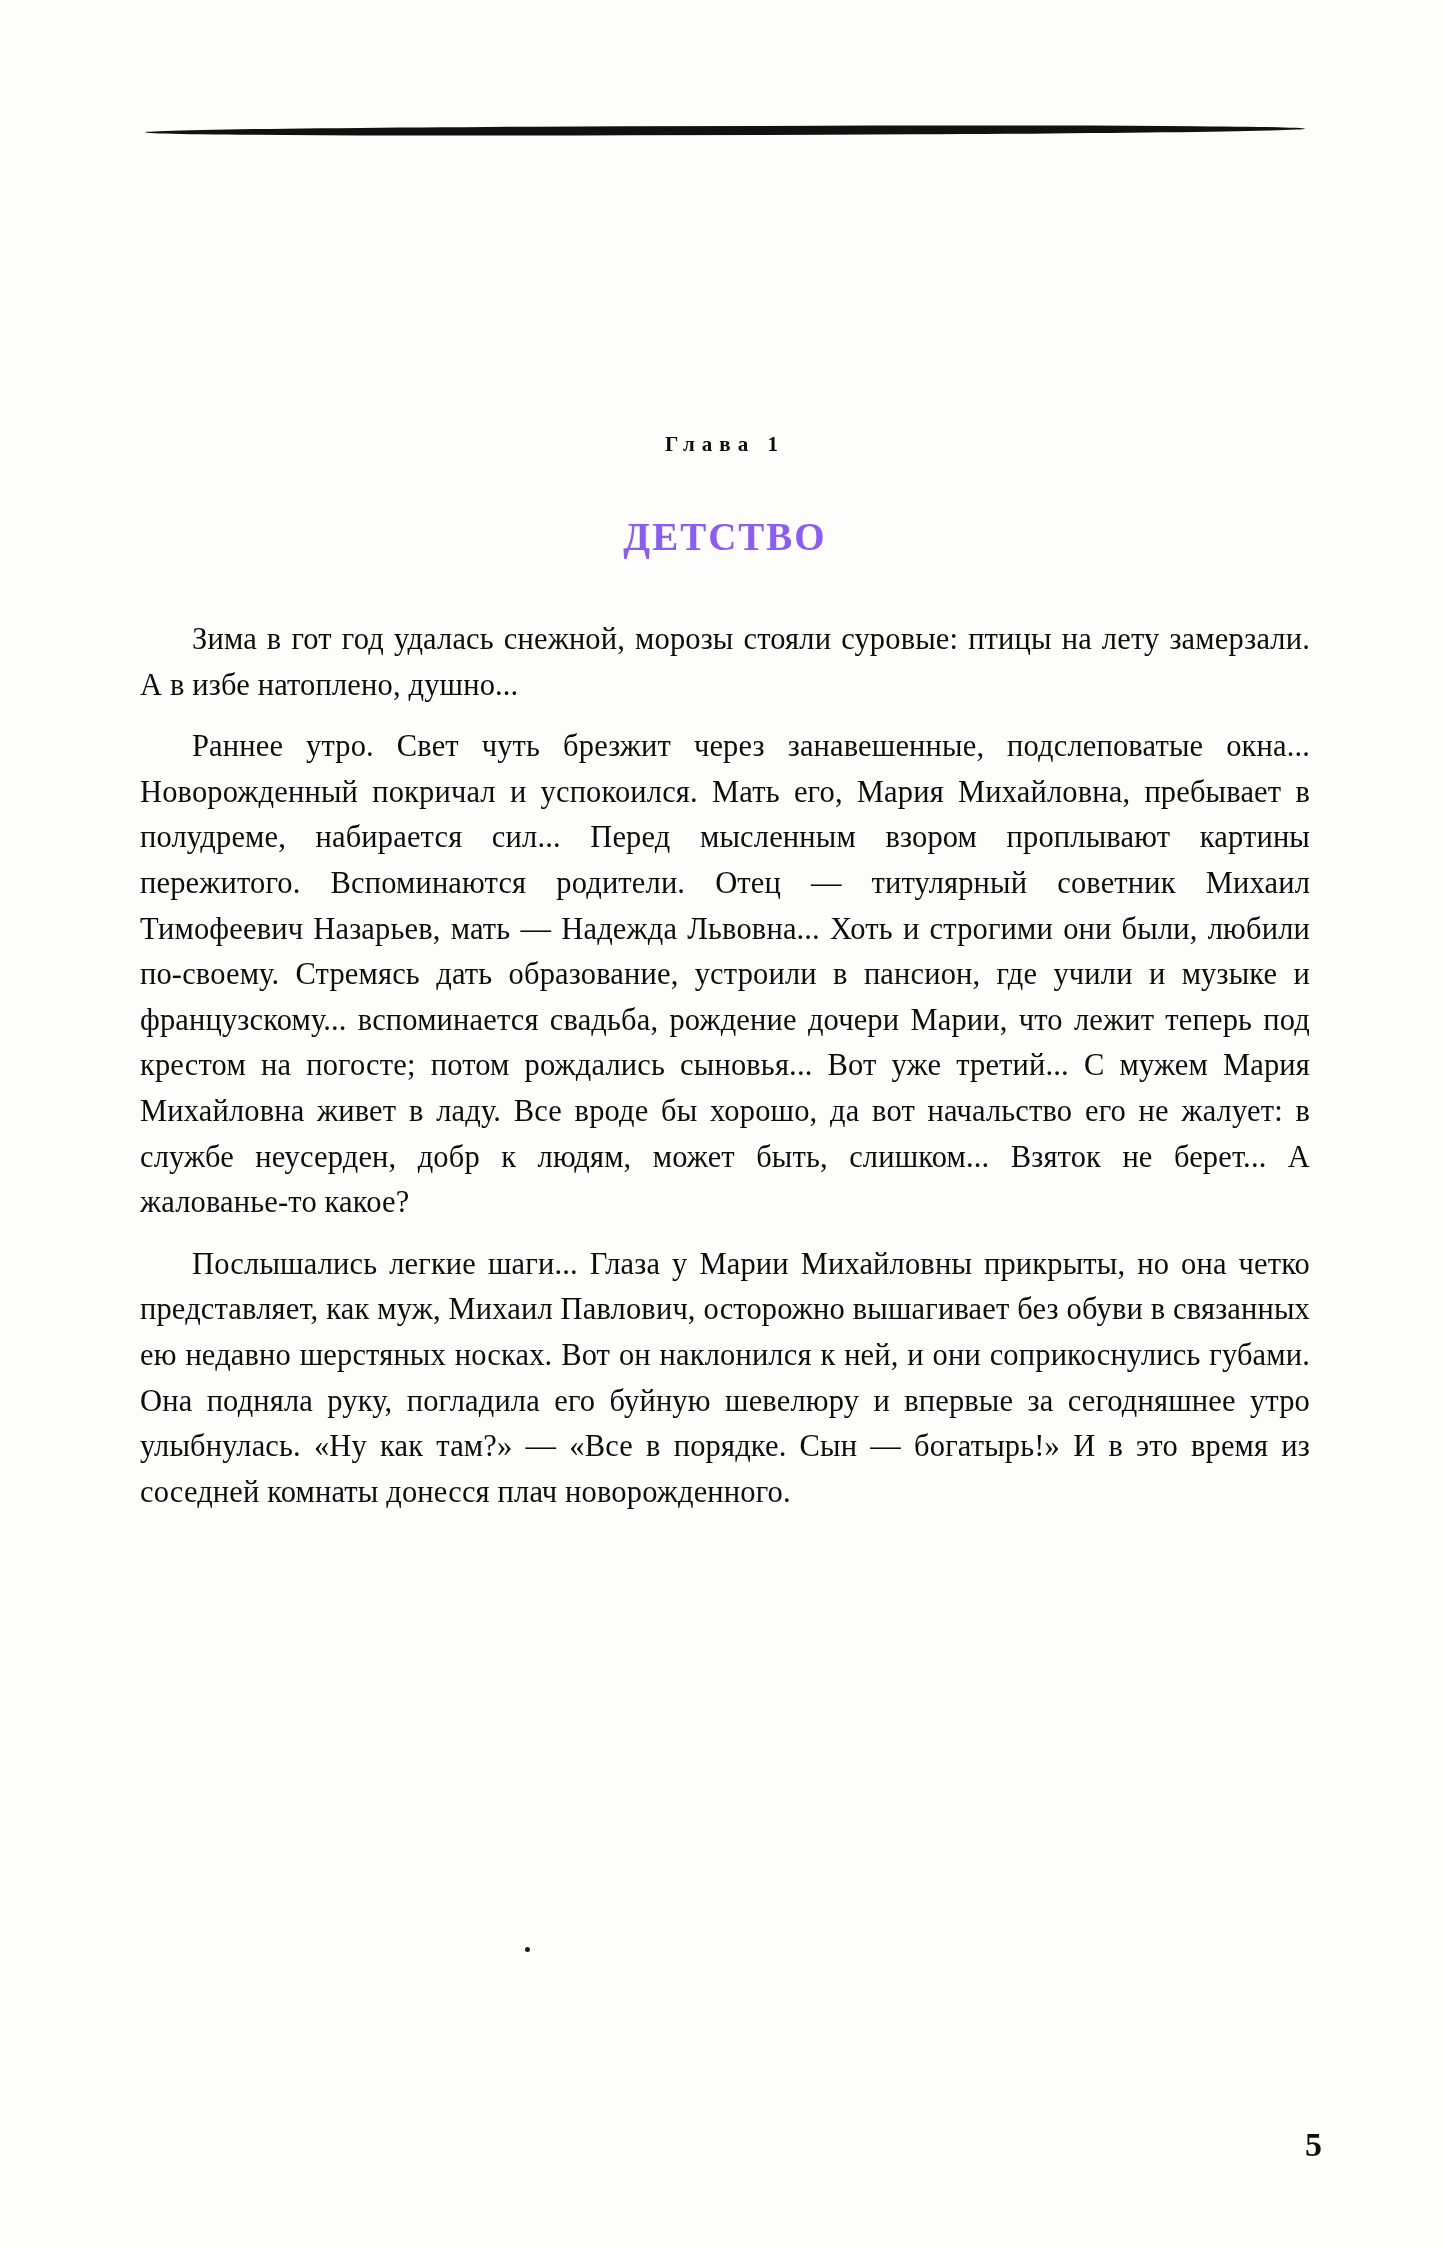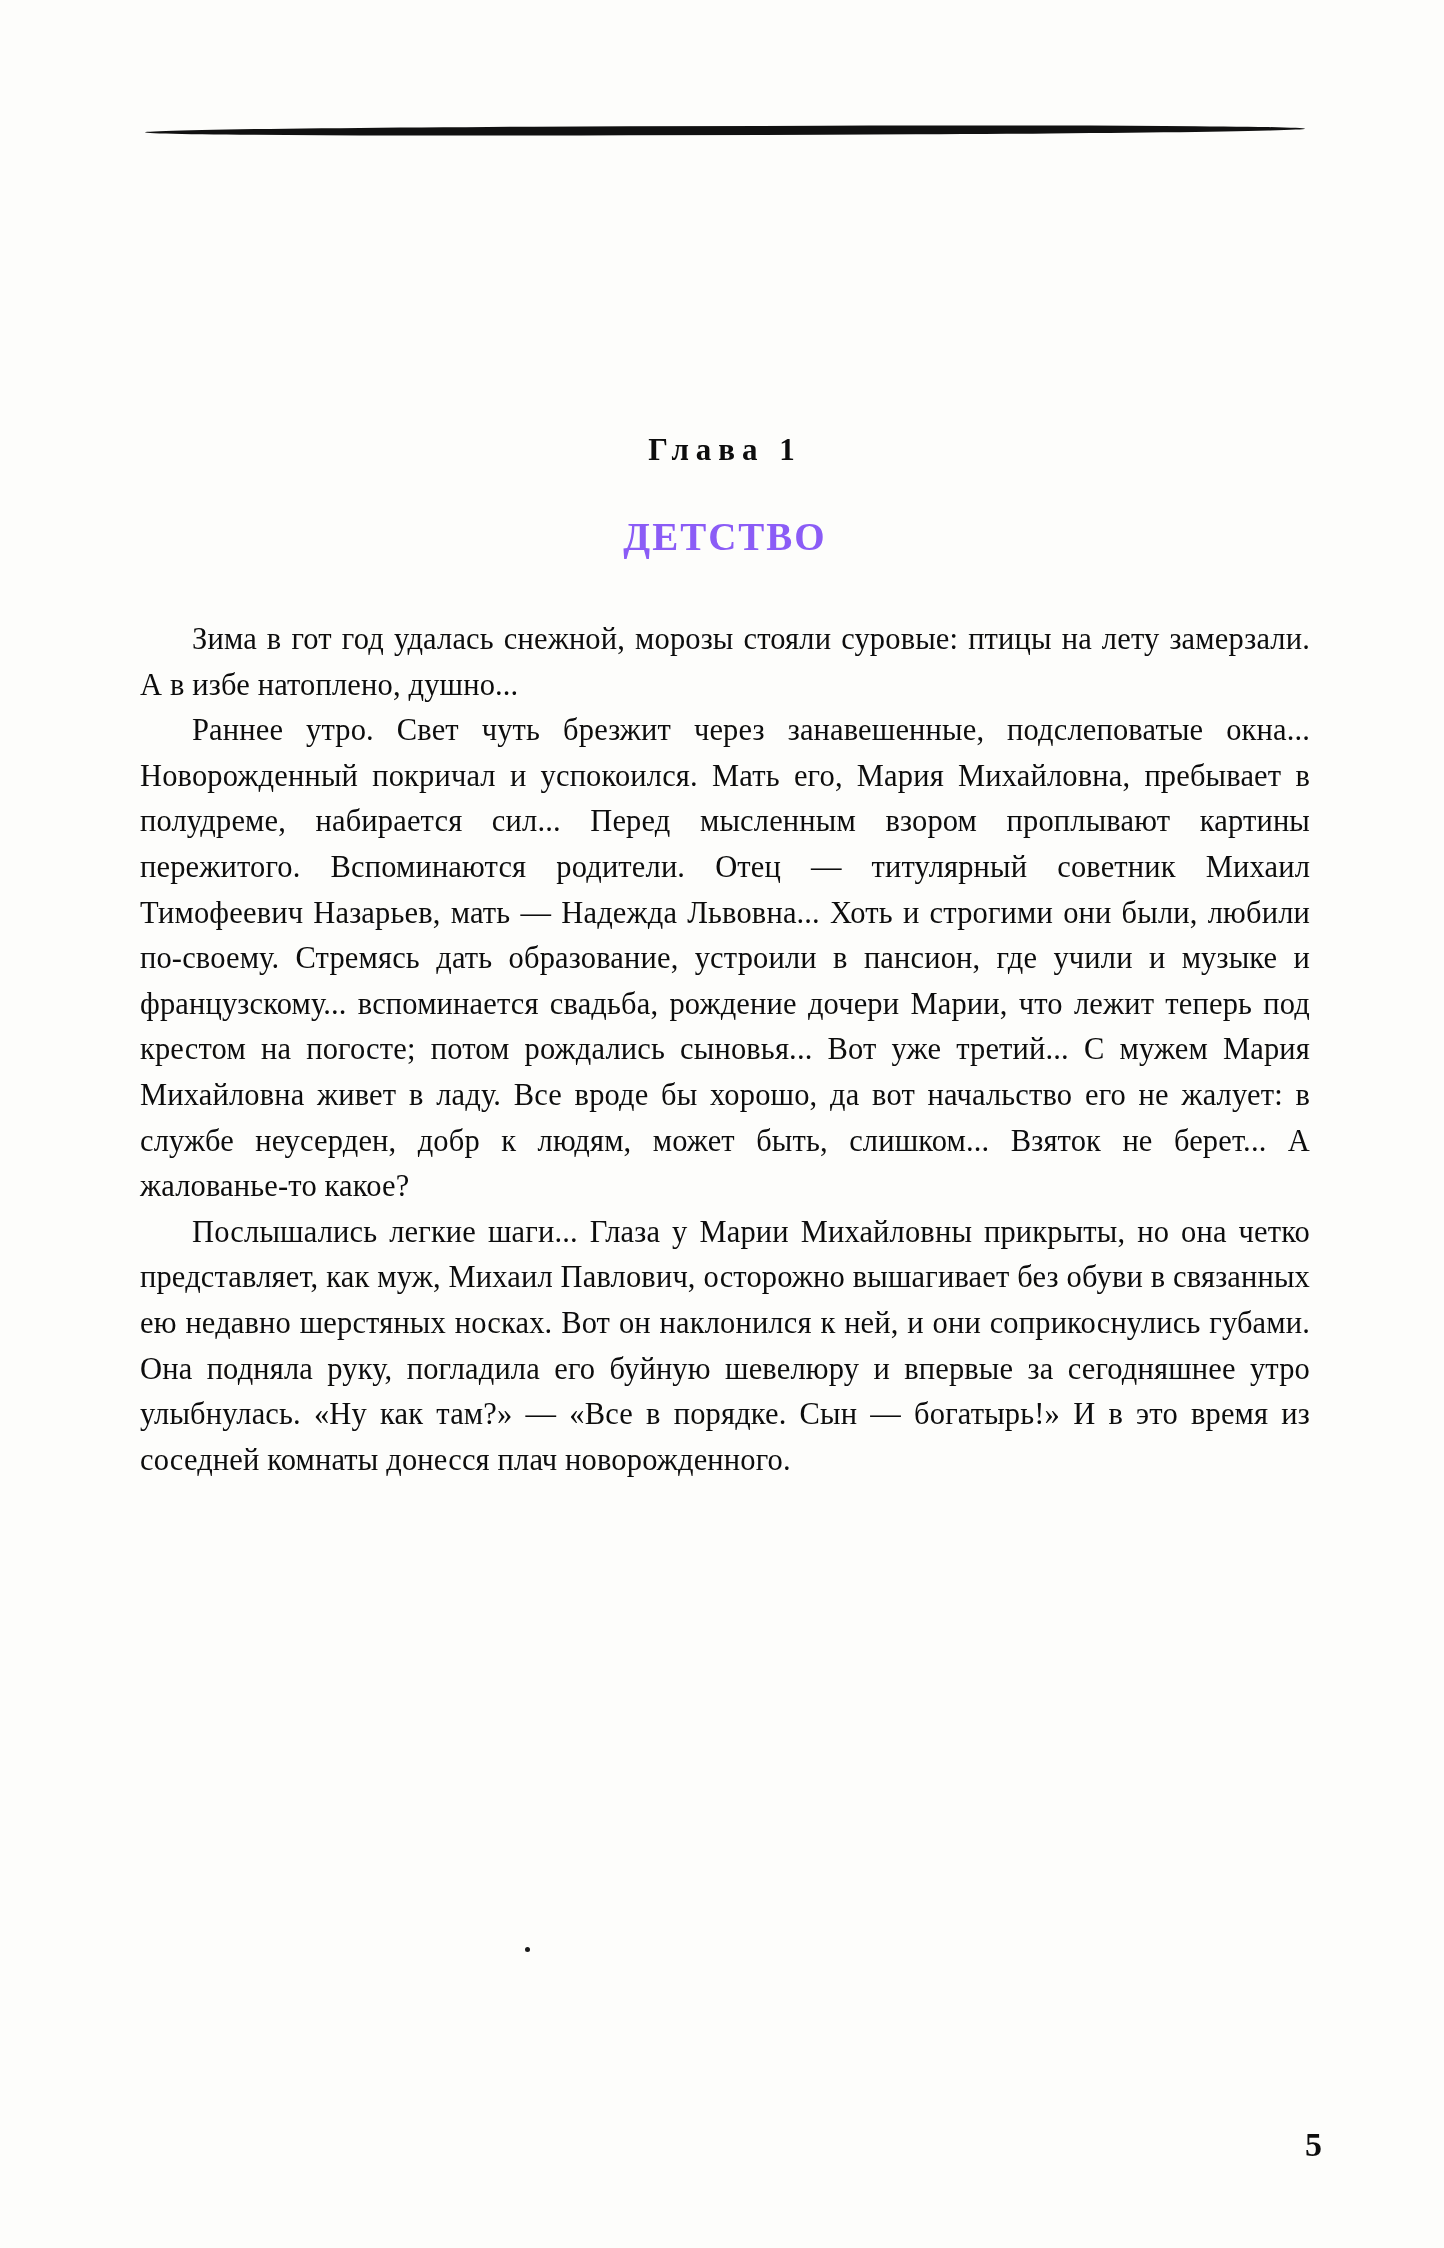--- a/index.html
+++ b/index.html
@@ -35,21 +35,21 @@
     transform: rotate(-0.18deg);
   }
   .chapter-label {
     position: absolute;
     left: 0;
     top: 432px;
     width: 1170px;
     text-align: center;
     font-family: "Liberation Serif", serif;
     font-weight: bold;
-    font-size: 31px;
+    font-size: 21px;
     letter-spacing: 7px;
     color: #0d0d0d;
   }
   .chapter-title {
     position: absolute;
     left: 0;
     top: 514px;
     width: 1170px;
     text-align: center;
     font-family: "Liberation Serif", serif;
@@ -68,21 +68,21 @@
     margin: 0 0 0 0;
     text-align: justify;
     text-justify: inter-word;
     font-family: "Liberation Serif", serif;
     font-size: 30.5px;
     line-height: 45.6px;
     text-indent: 52px;
     color: #0d0d0d;
     letter-spacing: 0.15px;
   }
-  .para + .para { margin-top: 0; }
+  .para + .para { margin-top: 16px; }
   .gap-para {
     margin-top: 74px;
   }
   .dot-sep {
     position: absolute;
     left: 385px;
     top: 1947px;
     width: 5px;
     height: 5px;
     background: #1a1a1a;

